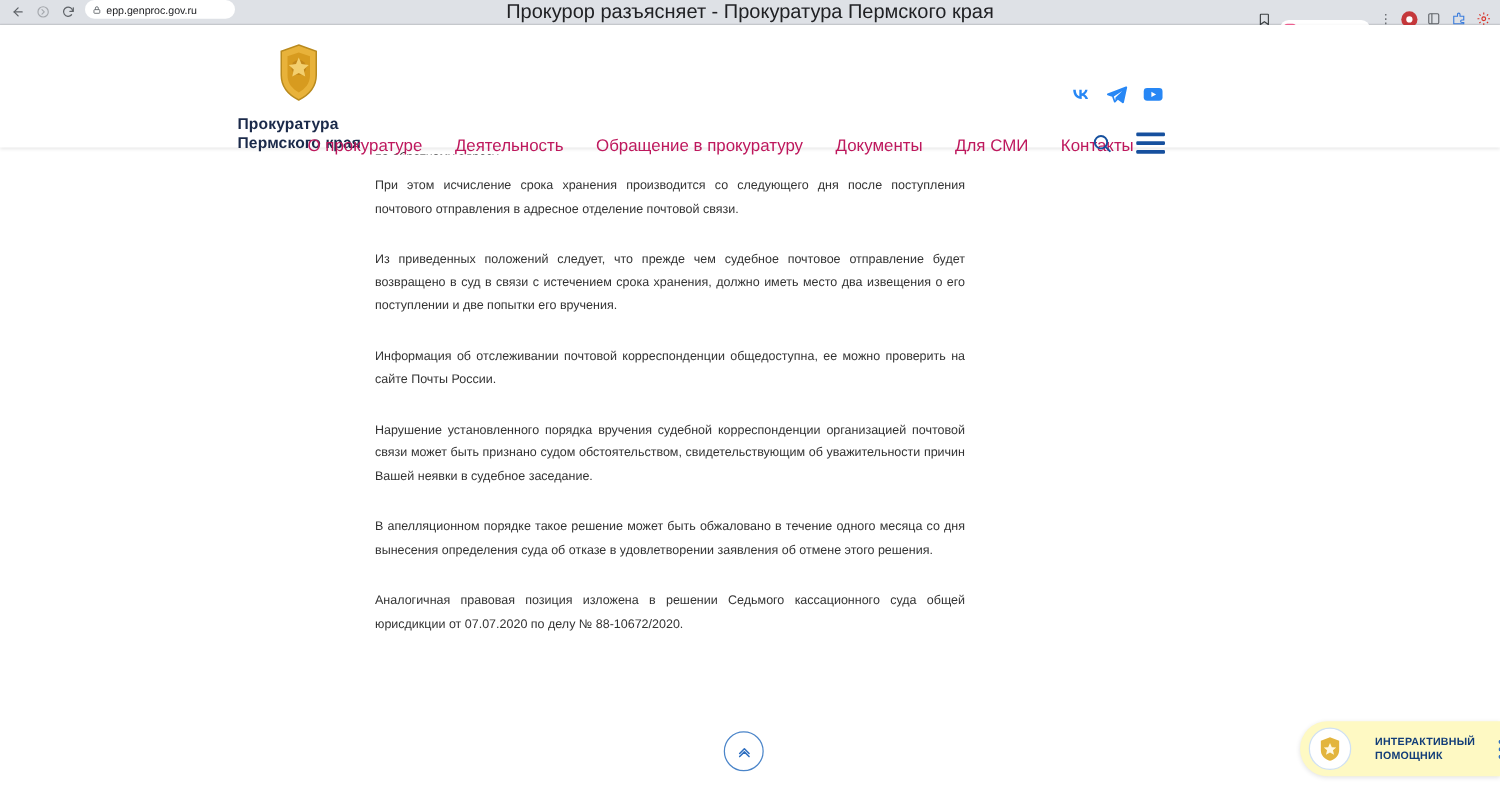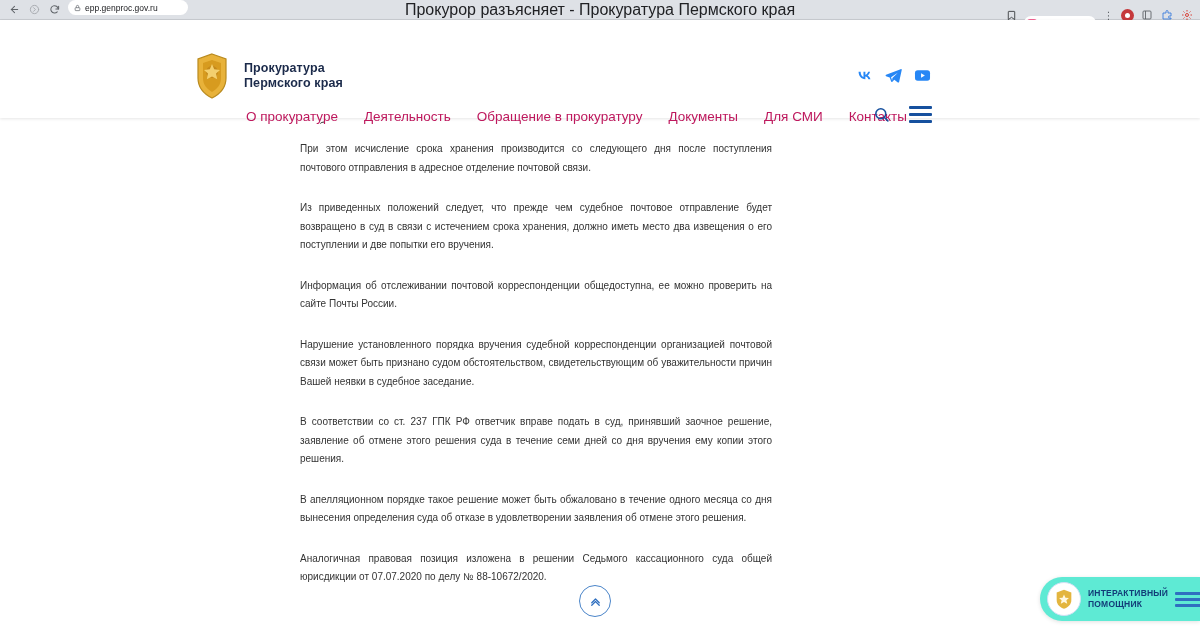--- a/index.html
+++ b/index.html
@@ -135,24 +135,25 @@
   .site-header {
     height: 98px;
     background: #ffffff;
     position: relative;
     box-shadow: 0 1px 3px rgba(0,0,0,0.10);
     z-index: 5;
   }
   .brand {
     position: absolute;
     left: 190px;
-    top: 32px;
+    top: 14px;
     display: flex;
     align-items: center;
     gap: 10px;
+    flex-direction: column;
   }
   .emblem {
     width: 44px;
     height: 48px;
     flex: 0 0 auto;
   }
   .brand-text {
     font-size: 12.5px;
     font-weight: bold;
     color: #1b2a4a;
@@ -280,25 +281,25 @@
     height: 2px;
     background: #d6e4f5;
     border-radius: 1px;
   }
   .assistant {
     position: absolute;
     right: 0;
     bottom: 20px;
     width: 160px;
     height: 44px;
-    background: #5eead4;
+    background: #fef9c3;
     border-radius: 22px 0 0 22px;
     display: flex;
     align-items: center;
-    gap: 7px;
+    gap: 19px;
     padding-left: 7px;
     box-sizing: border-box;
     box-shadow: 0 1px 4px rgba(0,0,0,0.12);
   }
   .assistant .circle {
     width: 32px;
     height: 32px;
     border-radius: 50%;
     background: #ffffff;
     border: 1px solid #cfe0f4;
@@ -465,21 +466,20 @@
 </div>
 
 <div class="page-body">
 
   <article class="article">
     <p class="clipped">по обратному адресу.</p>
     <p>При этом исчисление срока хранения производится со следующего дня после поступления почтового отправления в адресное отделение почтовой связи.</p>
     <p>Из приведенных положений следует, что прежде чем судебное почтовое отправление будет возвращено в суд в связи с истечением срока хранения, должно иметь место два извещения о его поступлении и две попытки его вручения.</p>
     <p>Информация об отслеживании почтовой корреспонденции общедоступна, ее можно проверить на сайте Почты России.</p>
     <p>Нарушение установленного порядка вручения судебной корреспонденции организацией почтовой связи может быть признано судом обстоятельством, свидетельствующим об уважительности причин Вашей неявки в судебное заседание.</p>
-    <p>В соответствии со ст. 237 ГПК РФ ответчик вправе подать в суд, принявший заочное решение, заявление об отмене этого решения суда в течение семи дней со дня вручения ему копии этого решения.</p>
     <p>В апелляционном порядке такое решение может быть обжаловано в течение одного месяца со дня вынесения определения суда об отказе в удовлетворении заявления об отмене этого решения.</p>
     <p>Аналогичная правовая позиция изложена в решении Седьмого кассационного суда общей юрисдикции от 07.07.2020 по делу № 88-10672/2020.</p>
 
   </article>
 
 
   <div class="to-top">
     <svg width="15" height="15" viewBox="0 0 24 24" fill="none" stroke="currentColor" stroke-width="2" stroke-linecap="round" stroke-linejoin="round">
         <polyline points="6 14 12 8 18 14"></polyline>
         <polyline points="6 18 12 12 18 18"></polyline>

